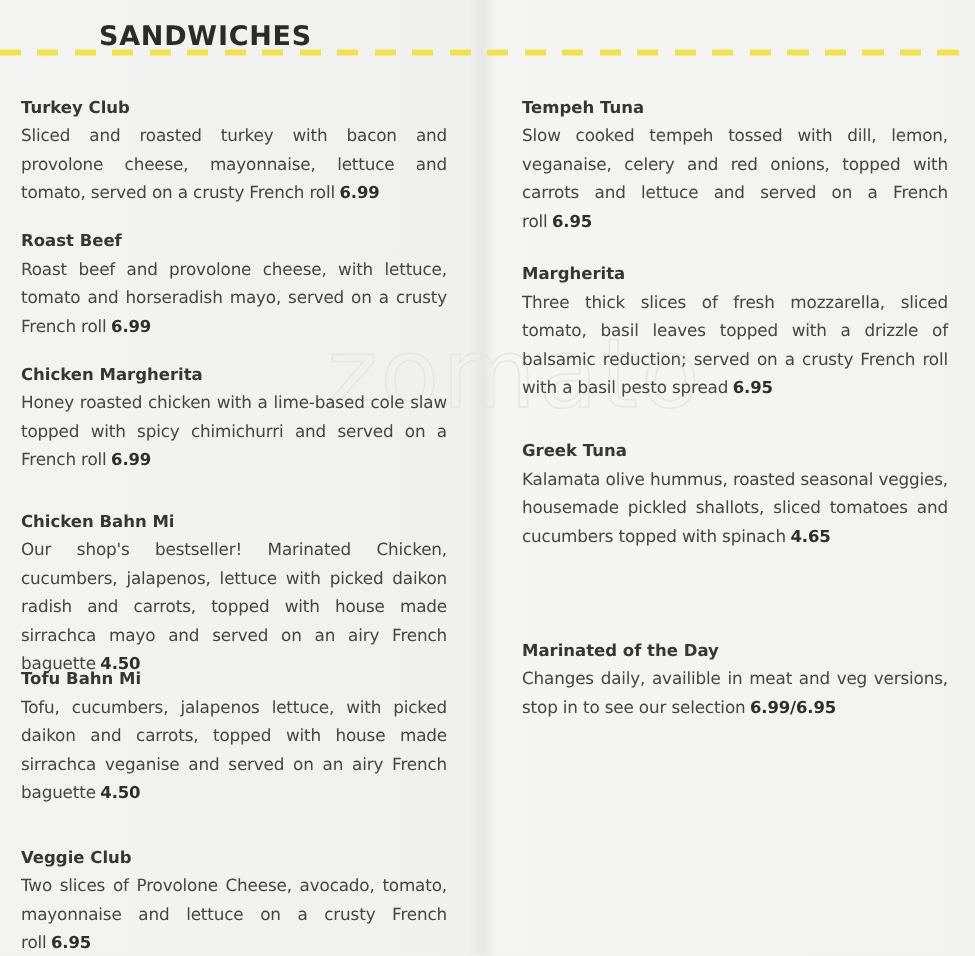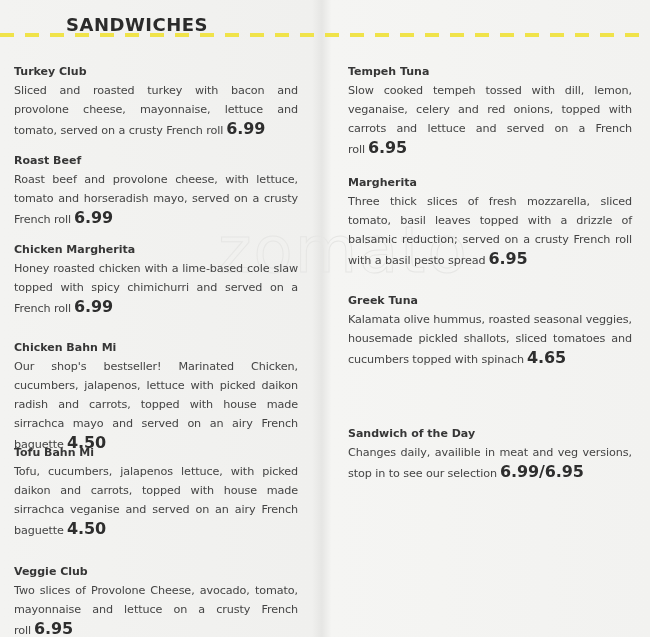--- a/index.html
+++ b/index.html
@@ -38,21 +38,21 @@
       font-weight: bold; font-size: 11px; color: #363636;
       line-height: 19px; margin: 0;
     }
     .item-desc {
       font-family: "DejaVu Sans", sans-serif;
       font-size: 11.2px; line-height: 19px; color: #444;
       text-align: justify; margin: 0;
       letter-spacing: -0.1px;
     }
     .price {
-      font-weight: bold; font-size: 16px; color: #2e2e2e; margin-left: 3px;
+      font-weight: bold; font-size: 11px; color: #2e2e2e; margin-left: 3px;
     }
     .watermark {
       position: absolute; top: 213px; left: 218px;
       font-family: "DejaVu Sans", sans-serif;
       font-size: 64px; color: transparent;
       -webkit-text-stroke: 1px #e6e6e4;
       letter-spacing: 2px;
     }
   </style>
 </head>
@@ -101,18 +101,18 @@
     </div>
     <div class="item" style="top:173px">
       <p class="item-name">Margherita</p>
       <p class="item-desc"><span>Three thick slices of fresh mozzarella, sliced tomato, basil leaves topped with a drizzle of balsamic reduction; served on a crusty French roll with a basil pesto spread</span><span class="price">6.95</span></p>
     </div>
     <div class="item" style="top:291px">
       <p class="item-name">Greek Tuna</p>
       <p class="item-desc"><span>Kalamata olive hummus, roasted seasonal veggies, housemade pickled shallots, sliced tomatoes and cucumbers topped with spinach</span><span class="price">4.65</span></p>
     </div>
     <div class="item" style="top:424px">
-      <p class="item-name">Sandwich of the Day</p>
+      <p class="item-name">Marinated of the Day</p>
       <p class="item-desc"><span>Changes daily, availible in meat and veg versions, stop in to see our selection</span><span class="price">6.99/6.95</span></p>
     </div>
   </div>
 
 </div>
 
 </body></html>

